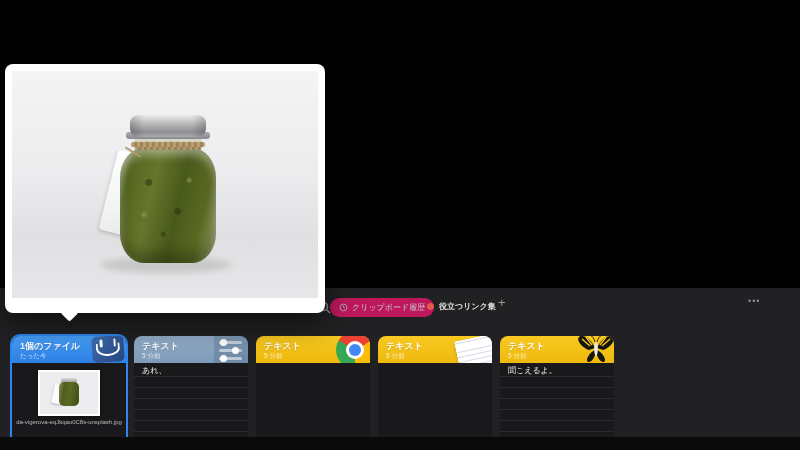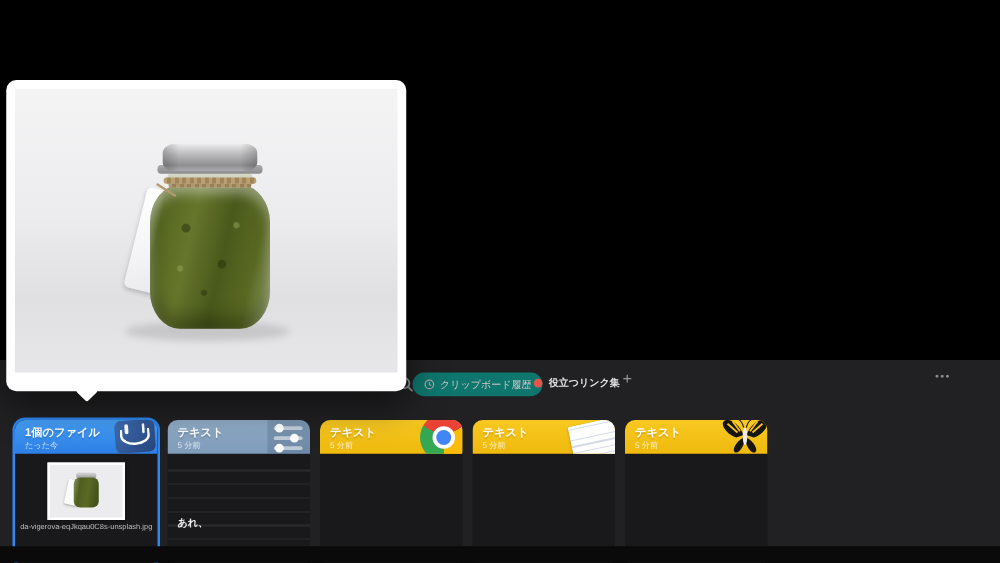--- a/index.html
+++ b/index.html
@@ -7,21 +7,21 @@
        font-family:"Liberation Sans",sans-serif;}
   .stage{position:relative;width:800px;height:450px;background:#000;}
 
   
   .panel{position:absolute;left:0;top:288px;width:800px;height:162px;background:#212123;}
   .strip{position:absolute;left:0;top:149px;width:800px;height:13px;background:#0a0a0b;}
 
   
   .search-ic{position:absolute;left:318px;top:13px;width:14px;height:14px;}
   .pill{position:absolute;left:330px;top:10px;height:19px;display:flex;align-items:center;gap:4px;
-        background:#0f766e;border:none;border-radius:10px;padding:0 9px;color:#c9c9cb;
+        background:#be185d;border:none;border-radius:10px;padding:0 9px;color:#c9c9cb;
         font-size:8px;font-family:Liberation Sans, sans-serif;cursor:default;}
   .links-tab{position:absolute;left:427px;top:13px;display:flex;align-items:center;gap:5px;
         color:#e4e4e6;font-size:8px;font-weight:bold;}
   .dot{width:7px;height:7px;border-radius:50%;background:#e4554a;}
   .add-btn{position:absolute;left:492px;top:6px;background:none;border:none;color:#98989a;
         font-size:13px;font-family:inherit;}
   .more-btn{position:absolute;left:742px;top:7px;background:none;border:none;color:#8a8a8c;
         font-size:9px;letter-spacing:1px;font-family:inherit;}
 
   
@@ -32,21 +32,21 @@
   .chead{position:relative;height:27px;overflow:hidden;}
   .h-blue{background:linear-gradient(180deg,#46a0f8,#2d7fe4);}
   .h-slate{background:linear-gradient(180deg,#93aec9,#7e9bba);}
   .h-yellow{background:linear-gradient(180deg,#f8c922,#efb90d);}
   .ctitle{position:absolute;left:8px;top:4px;font-size:9px;font-weight:bold;color:#fff;
         text-shadow:0 1px 1px rgba(0,0,0,.15);}
   .csub{position:absolute;left:8px;top:16px;font-size:6.5px;color:rgba(255,255,255,.78);}
   .cbody{position:absolute;left:0;top:27px;right:0;bottom:14px;}
   .ruled{background:repeating-linear-gradient(180deg,transparent 0 10px,#2b2b2d 10px 11px);
         background-position:0 3px;}
-  .snippet{position:absolute;left:8px;top:2px;font-size:8px;font-weight:bold;color:#f2f2f3;margin-top:48px;}
+  .snippet{position:absolute;left:8px;top:2px;font-size:8px;font-weight:normal;color:#f2f2f3;}
   .cfoot{position:absolute;left:0;right:0;bottom:3px;height:10px;}
   .count{position:absolute;left:0;right:0;text-align:center;font-size:6.5px;color:#7c7c7e;}
   .fglyph{position:absolute;right:7px;top:0;font-size:6px;color:#6e6e70;}
 
   
   .thumb{position:relative;width:58px;height:42px;margin:7px auto 3px;background:#ececee;
         border:2px solid #fff;box-shadow:0 1px 4px rgba(0,0,0,.45);}
   .t-lid{position:absolute;left:21px;top:6px;width:16px;height:5px;border-radius:2px;
         background:linear-gradient(180deg,#d9d9db,#97979a);}
   .t-body{position:absolute;left:19px;top:10px;width:20px;height:24px;border-radius:5px;
@@ -224,20 +224,23 @@
           <svg class="bfly" viewBox="0 0 40 32">
             <path d="M19 15 C14 4 6 1 3 4 C0 7 6 15 13 17 Z" fill="#17150f"></path>
             <path d="M21 15 C26 4 34 1 37 4 C40 7 34 15 27 17 Z" fill="#17150f"></path>
             <path d="M19 17 C13 20 9 27 12 29 C16 30 19 23 20 19 Z" fill="#17150f"></path>
             <path d="M21 17 C27 20 31 27 28 29 C24 30 21 23 20 19 Z" fill="#17150f"></path>
             <path d="M6 6 L14 13 M10 4 L16 12 M34 6 L26 13 M30 4 L24 12" stroke="#f6c31d" stroke-width="1.4" fill="none"></path>
             <ellipse cx="20" cy="16" rx="1.8" ry="7" fill="#ededee"></ellipse>
             <path d="M19 9 C18 5 16 3 14 2 M21 9 C22 5 24 3 26 2" stroke="#17150f" stroke-width="0.9" fill="none"></path>
           </svg>
         </div>
+        <div class="cbody ruled">
+          <span class="snippet">聞こえるよ。</span>
+        </div>
         <div class="cfoot">
           <span class="count">6文字</span>
           <span class="fglyph">a→A</span>
         </div>
       </div>
 
     </div>
 
     <div class="strip"></div>
   </div>

